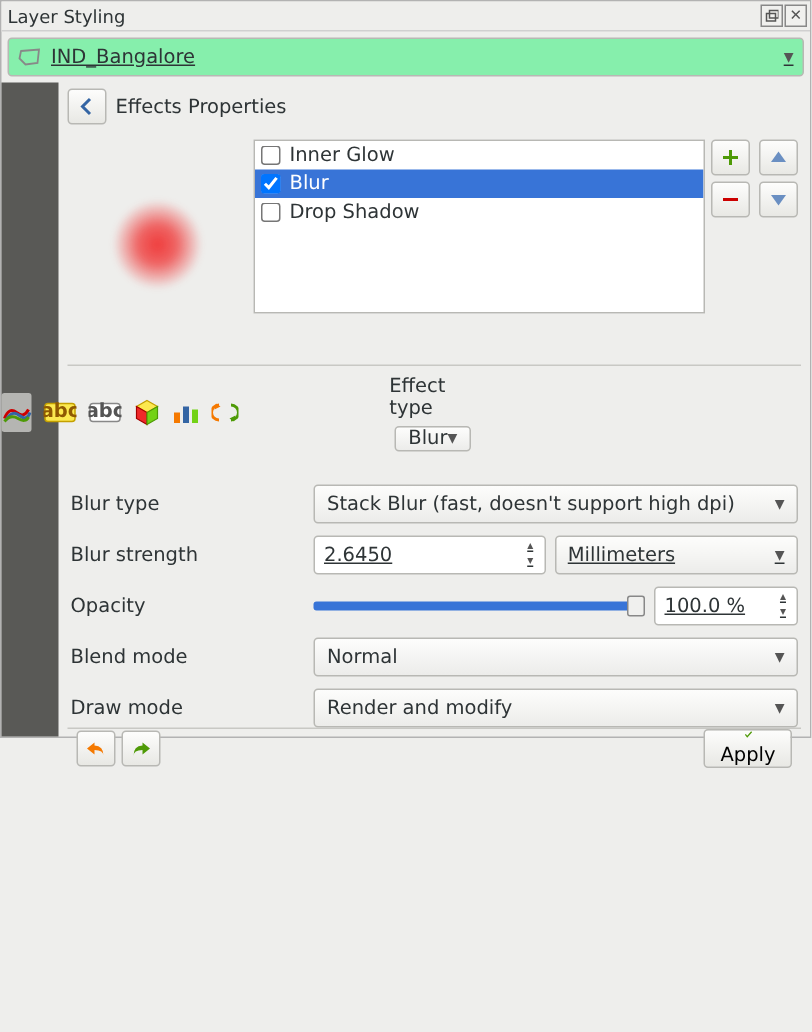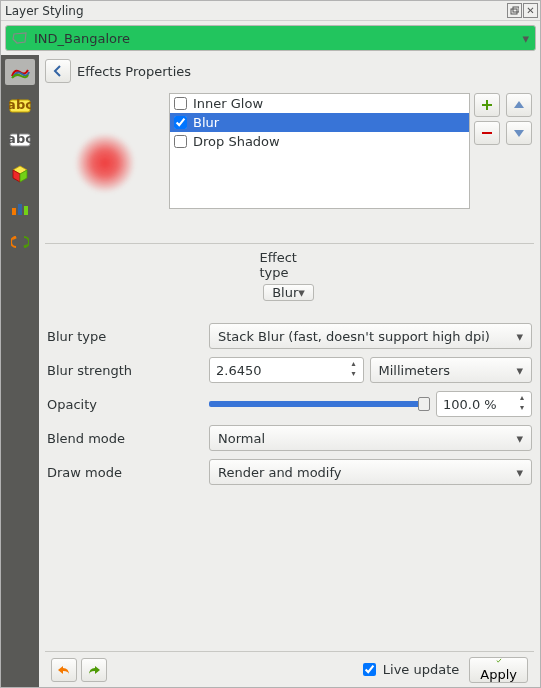--- a/index.html
+++ b/index.html
@@ -1,44 +1,44 @@
 <!DOCTYPE html>
 <html><head>
 <meta charset="utf-8">
 <style>
   * { box-sizing: border-box; font-family: "DejaVu Sans", "Liberation Sans", Arial, sans-serif; font-size: 13px; }
   body { margin: 0; background: #eeeeec; width: 541px; height: 688px; overflow: hidden; color: #2e3436; }
-  .panel { width: 541px; height: 688px; display: flex; flex-direction: column; border: 1px solid #b2b2b2; }
+  .panel { width: 541px; height: 492px; display: flex; flex-direction: column; border: 1px solid #b2b2b2; }
   .titlebar { height: 20px; background: #eeeeec; display: flex; align-items: center; padding: 0 2px; border-bottom: 1px solid #d0d0d0; }
   .titlebar .title { flex: 1; padding-left: 2px; font-size: 12px; }
   .titlebar .btn { width: 15px; height: 15px; border: 1px solid #888; margin-left: 1px; display: inline-flex; align-items: center; justify-content: center; font-size: 10px; line-height: 1; color: #555; background: #f0f0ee; }
   .layer-row { padding: 4px; }
-  .combo { height: 26px; border: 1px solid #b8b8b4; background: #22c55e; display: flex; align-items: center; padding: 0 6px; border-radius: 3px; width: 100%; }
+  .combo { height: 26px; border: 1px solid #b8b8b4; background: #86efac; display: flex; align-items: center; padding: 0 6px; border-radius: 3px; width: 100%; text-decoration: underline; }
   .combo .arrow { margin-left: auto; color: #555; }
   .polygon-icon { width: 16px; height: 12px; margin-right: 6px; display: inline-block; }
   .body-row { flex: 1; display: flex; min-height: 0; }
-  .sidebar { width: 38px; background: #595956; display: flex; flex-direction: column; align-items: center; padding-top: 4px; gap: 8px; }
+  .sidebar { width: 38px; background: #595956; display: flex; flex-direction: row; align-items: center; padding-top: 4px; gap: 8px; }
   .sidebar .sbtn { width: 30px; height: 26px; display: flex; align-items: center; justify-content: center; border-radius: 2px; }
   .sidebar .sbtn.active { background: #b5b5b2; }
   .content { flex: 1; display: flex; flex-direction: column; padding: 4px 6px 0 6px; min-height: 0; }
   .hdr { display: flex; align-items: center; gap: 6px; margin-bottom: 4px; }
   .iconbtn { width: 26px; height: 24px; border: 1px solid #b8b8b4; background: linear-gradient(#fdfdfc,#e8e8e4); border-radius: 3px; display: inline-flex; align-items: center; justify-content: center; }
   .preview-row { display: flex; gap: 4px; margin-top: 6px; margin-bottom: 6px; }
   .preview-left { width: 120px; height: 140px; display:flex; align-items:center; justify-content:center; }
   .preview-dot { width: 60px; height: 60px; border-radius: 50%; background: radial-gradient(circle, rgba(239,41,41,0.9) 0%, rgba(239,41,41,0.7) 30%, rgba(239,41,41,0.0) 70%); filter: blur(2px); }
   .effects-list { flex: 1; border: 1px solid #b8b8b4; background: #ffffff; height: 116px; overflow: hidden; }
   .effects-list .row { display:flex; align-items:center; height: 19px; padding: 0 4px; gap: 6px; }
   .effects-list .row.selected { background: #3874d7; color: #fff; }
   .effects-list input[type=checkbox] { width: 13px; height: 13px; margin: 0; }
   .side-btns { width: 28px; display: flex; flex-direction: column; gap: 4px; }
   .sq { width: 26px; height: 24px; border: 1px solid #b8b8b4; background: linear-gradient(#fdfdfc,#e8e8e4); border-radius: 3px; display:inline-flex; align-items:center; justify-content:center; }
   hr.sep { border: none; border-top: 1px solid #c8c8c4; margin: 4px 0 6px 0; }
   .form { display: grid; grid-template-columns: 160px 1fr; gap: 8px 4px; align-items: center; padding-right: 2px; }
   .form label { padding-left: 2px; }
-  .field-row { display: flex; gap: 6px; align-items: center; }
+  .field-row { display: flex; gap: 6px; align-items: center; text-decoration: underline; }
   .select { height: 26px; border: 1px solid #b8b8b4; background: linear-gradient(#fdfdfc,#ececea); border-radius: 3px; display: flex; align-items: center; padding: 0 8px; flex: 1; }
   .select .arrow { margin-left: auto; color: #555; }
   .spin { height: 26px; border: 1px solid #b8b8b4; background: #fff; border-radius: 3px; display: flex; align-items: center; padding: 0 2px 0 6px; }
   .spin .val { flex: 1; }
   .spin .spinbtns { width: 14px; display:flex; flex-direction:column; }
   .spin .sb { height: 10px; font-size: 8px; line-height:8px; text-align:center; color:#555; }
   .slider-wrap { flex: 1; display:flex; align-items:center; }
   .slider { flex:1; height: 6px; background: linear-gradient(to right, #3874d7 0%, #3874d7 100%); border-radius: 2px; position: relative; }
   .slider .thumb { position:absolute; right:0; top:-4px; width:12px; height:14px; background:#f0f0ee; border:1px solid #888; border-radius:2px; }
   .footer { height: 36px; border-top: 1px solid #c8c8c4; display:flex; align-items:center; padding: 0 6px; gap:4px; }
@@ -250,24 +250,20 @@
             <svg width="14" height="12" viewBox="0 0 14 12">
               <path d="M6 2 L1 6 L6 10 L6 7 Q12 7 12 11 Q12 4 6 4 Z" fill="#f57900"></path>
             </svg>
           </span>
         <span class="sq">
             <svg width="14" height="12" viewBox="0 0 14 12">
               <path d="M8 2 L13 6 L8 10 L8 7 Q2 7 2 11 Q2 4 8 4 Z" fill="#4e9a06"></path>
             </svg>
           </span>
         <span class="spacer"></span>
-        <label class="chk-live">
-          <input type="checkbox" checked="" style="">
-          <span>Live update</span>
-        </label>
         <button class="apply-btn">
           <svg width="12" height="12" viewBox="0 0 12 12">
               <path d="M1 6 L4 10 L11 2" fill="none" stroke="#4e9a06" stroke-width="2"></path>
             </svg>
           <span>Apply</span>
         </button>
       </div>
 
     </div>
   </div>

